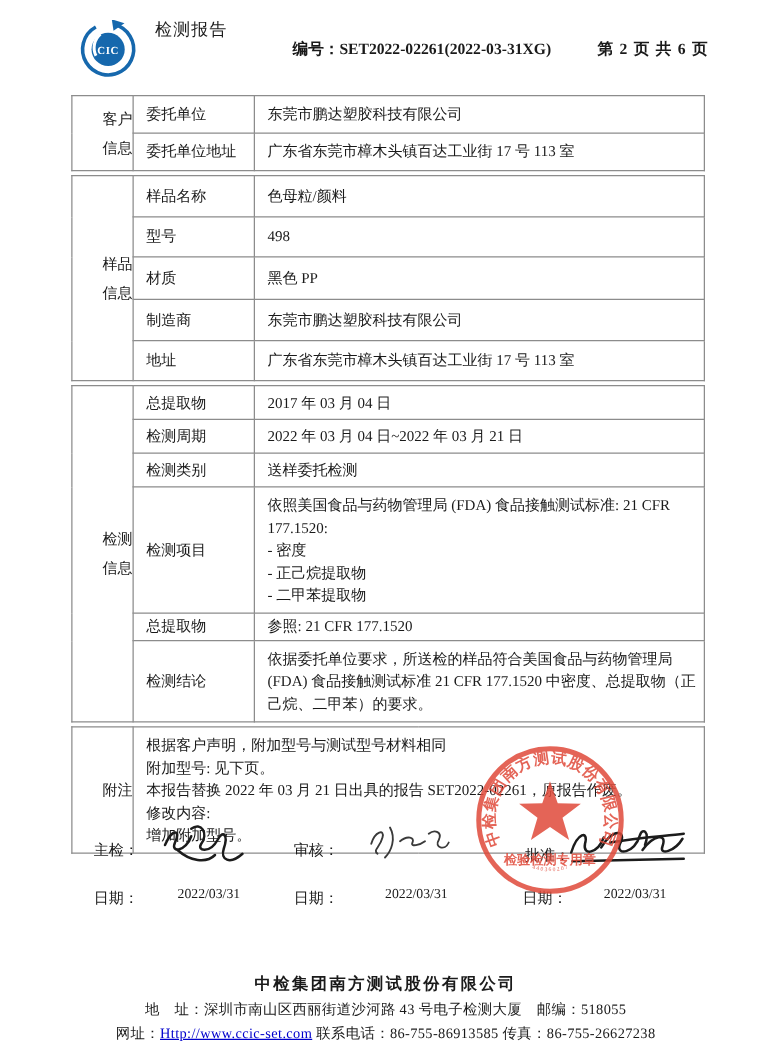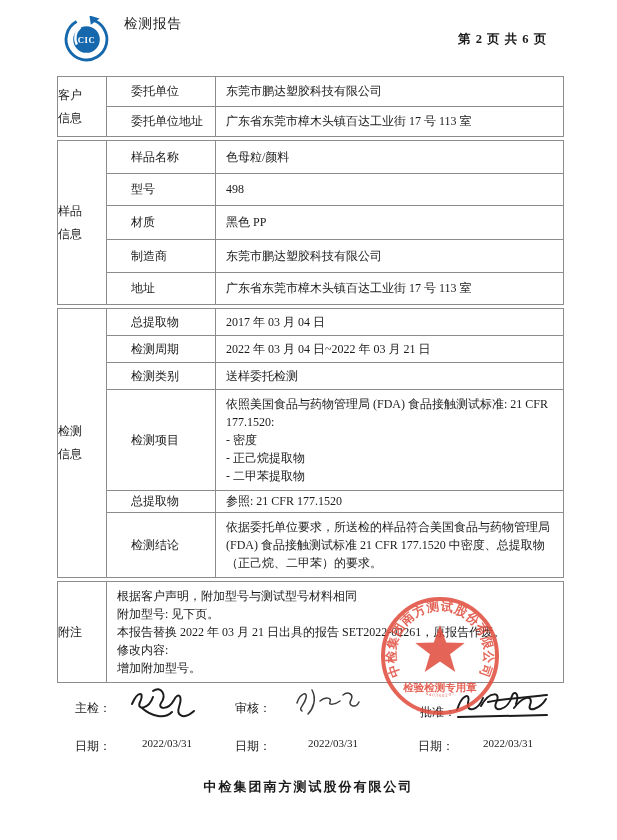--- a/index.html
+++ b/index.html
@@ -8,34 +8,34 @@
     width:617px; height:840px; position:relative;
     font-family:"Liberation Serif","DejaVu Serif",serif;
     color:#1a1a1a;
   }
   .page { position:absolute; inset:0; background:#fff; overflow:hidden; }
 
   
   .hdr-logo { position:absolute; left:63px; top:16px; width:47px; height:47px; }
   .hdr-title { position:absolute; left:124px; top:15px; font-size:13.5px; font-weight:normal; letter-spacing:1px; }
   .hdr-no { position:absolute; left:234px; top:31px; font-size:12.5px; font-weight:bold; }
-  .hdr-page { position:absolute; left:458px; top:31px; font-size:12.5px; font-weight:bold; letter-spacing:1px; }
+  .hdr-page { position:absolute; left:478px; top:31px; font-size:12.5px; font-weight:bold; letter-spacing:1px; }
 
   
   .tblwrap { position:absolute; left:57px; top:76px; width:507px; }
   table.sec { width:100%; border-collapse:collapse; table-layout:fixed; margin-bottom:3px; }
   table.sec td { border:1px solid #8c8c8c; font-size:12px; vertical-align:middle; }
-  td.c1 { width:49px; text-align:left; white-space:pre-line; line-height:1.9; }
-  td.c2 { width:109px; padding-left:24px; }
+  td.c1 { width:49px; text-align:right; white-space:pre-line; line-height:1.9; }
+  td.c2 { width:97px; padding-left:10px; }
   td.c3 { padding-left:10px; padding-right:0; }
   .preline { white-space:pre-line; }
   .ml { line-height:1.5; padding-top:5px; padding-bottom:5px; }
 
   
-  .signzone { position:absolute; left:0; top:640px; width:614px; height:130px; }
+  .signzone { position:absolute; left:0; top:612px; width:614px; height:130px; }
   .slabel { position:absolute; font-size:12px; }
   .sdate  { position:absolute; font-size:11px; }
   .sig-svg { position:absolute; }
 
   
   .stamp { position:absolute; left:378px; top:594px; width:124px; height:124px; opacity:.85; z-index:5; pointer-events:none; }
 
   
   .foot { position:absolute; left:0; top:778px; width:617px; text-align:center; }
   .foot-co { font-size:13px; font-weight:bold; letter-spacing:2px; }
@@ -50,20 +50,21 @@
   <svg class="hdr-logo" viewBox="0 0 46 46">
     <g transform="rotate(-18 23 23)">
       <circle cx="23" cy="23" r="20" fill="none" stroke="#1668ad" stroke-width="2.8" stroke-dasharray="110 16" transform="rotate(-58 23 23)"></circle>
       <polygon points="33,1.5 41.5,7.5 31.5,10.5" fill="#1668ad"></polygon>
     </g>
     <circle cx="23" cy="23" r="13" fill="#1668ad"></circle>
     <path d="M17 11 A14 14 0 0 0 13.5 28" stroke="#ffffff" stroke-width="2.4" fill="none"></path>
     <text x="23" y="26.5" text-anchor="middle" font-size="8.5" font-weight="bold" font-family="Liberation Serif, serif" fill="#ffffff" letter-spacing="0.5">CIC</text>
   </svg>
   <div class="hdr-title">检测报告</div>
+  <div class="hdr-no">编号：SET2022-02261(2022-03-31XG)</div>
   <div class="hdr-page">第 2 页 共 6 页</div>
 
   <div class="tblwrap">
 
     <table class="sec">
       <tbody>
           <tr>
         <td class="c1" rowspan="2">客户
 信息</td>
         <td class="c2" style="height:30px">委托单位</td>
@@ -203,15 +204,21 @@
       <textPath href="#ringArc" startOffset="50%" text-anchor="middle" textLength="182" lengthAdjust="spacing">中检集团南方测试股份有限公司</textPath>
     </text>
     <text x="62" y="97" text-anchor="middle" font-size="10.5" font-weight="bold" fill="#e04a3a" font-family="Liberation Serif, serif">检验检测专用章</text>
     <text font-size="4.5" fill="#e04a3a" font-family="Liberation Serif, serif">
       <textPath href="#serialArc" startOffset="50%" text-anchor="middle">4 4 0 3 6 0 2 0 7</textPath>
     </text>
   </svg>
 
   <div class="foot">
     <div class="foot-co">中检集团南方测试股份有限公司</div>
+    <div class="foot-line">地　址：深圳市南山区西丽街道沙河路 43 号电子检测大厦　邮编：518055</div>
+    <div class="foot-line">
+      <span>网址：</span><span class="foot-url">Http://www.ccic-set.com</span>
+      <span>联系电话：86-755-86913585</span>
+      <span>传真：86-755-26627238</span>
+    </div>
   </div>
 
 </div>
 
 </body></html>

